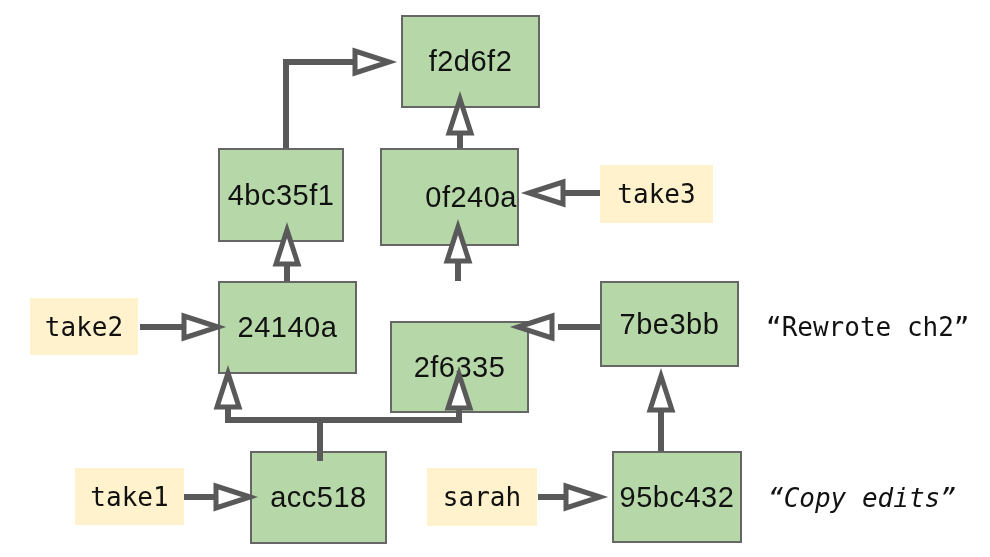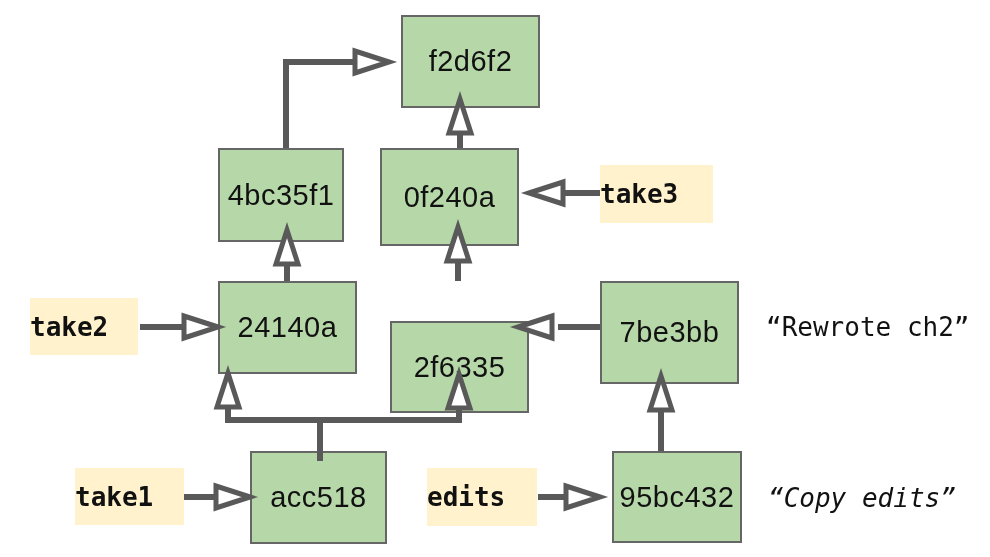--- a/index.html
+++ b/index.html
@@ -21,23 +21,23 @@
     position: absolute; box-sizing: border-box;
     background: var(--node-fill);
     border: 2px solid var(--node-border);
     display: flex; align-items: center; justify-content: center;
     font-size: 29px; color: var(--text);
     letter-spacing: 0.5px;
   }
   .ref {
     position: absolute; box-sizing: border-box;
     background: var(--ref-fill);
-    display: flex; align-items: center; 
+    display: flex; align-items: center; justify-content: center;
     font-family: "DejaVu Sans Mono", "Liberation Mono", monospace;
-    font-size: 26px; color: var(--text); font-weight: bold;
+    font-size: 26px; color: var(--text);
   }
   .annotation {
     position: absolute; display: flex; align-items: center;
     font-family: "DejaVu Sans Mono", "Liberation Mono", monospace;
     font-size: 26px; color: var(--text); white-space: nowrap;
   }
   svg.edges {
     position: absolute; left: 0; top: 0; z-index: 10;
     pointer-events: none;
   }
@@ -52,50 +52,50 @@
 </style>
 </head>
 <body>
 
 <div class="node" style="left:390px; top:15px;  width:139px; height:93px;margin-left:11px;">
     <span>f2d6f2</span>
   </div>
 <div class="node" style="left:218px; top:148px; width:126px; height:94px;">
     <span>4bc35f1</span>
   </div>
-<div class="node" style="left:380px; top:148px; width:139px; height:98px;">
+<div class="node" style="left:380px; top:148px; width:139px; height:98px;justify-content:flex-end;">
     <span>0f240a</span>
   </div>
 <div class="node" style="left:218px; top:281px; width:139px; height:93px;">
     <span>24140a</span>
   </div>
 <div class="node" style="left:390px; top:281px; width:139px; height:92px;margin-top:40px;">
     <span>2f6335</span>
   </div>
-<div class="node" style="left:600px; top:281px; width:139px; height:103px;">
+<div class="node" style="left:600px; top:281px; width:139px; height:86px;">
     <span>7be3bb</span>
   </div>
 <div class="node" style="left:250px; top:451px; width:137px; height:93px;">
     <span>acc518</span>
   </div>
 <div class="node" style="left:612px; top:451px; width:130px; height:92px;text-align:center;">
     <span>95bc432</span>
   </div>
 
 <div class="ref" style="left:75px;  top:468px; width:109px; height:57px;">
     <span>take1</span>
   </div>
 <div class="ref" style="left:30px;  top:298px; width:108px; height:57px;">
     <span>take2</span>
   </div>
 <div class="ref" style="left:600px; top:165px; width:113px; height:58px;">
     <span>take3</span>
   </div>
 <div class="ref" style="left:427px; top:468px; width:110px; height:58px;">
-    <span>edits</span>
+    <span>sarah</span>
   </div>
 
 <div class="annotation" style="left:766px; top:309px; height:36px;">“Rewrote ch2”</div>
 <div class="annotation" style="left:768px; top:480px; height:36px;font-style:italic;">“Copy edits”</div>
 
 <svg class="edges" width="990" height="557" viewBox="0 0 990 557">
 
   <g>
     <path class="edge-line" d="M460,148 L460,104"></path>
     <polygon class="edge-head" points="460,99 449,133 471,133"></polygon>

